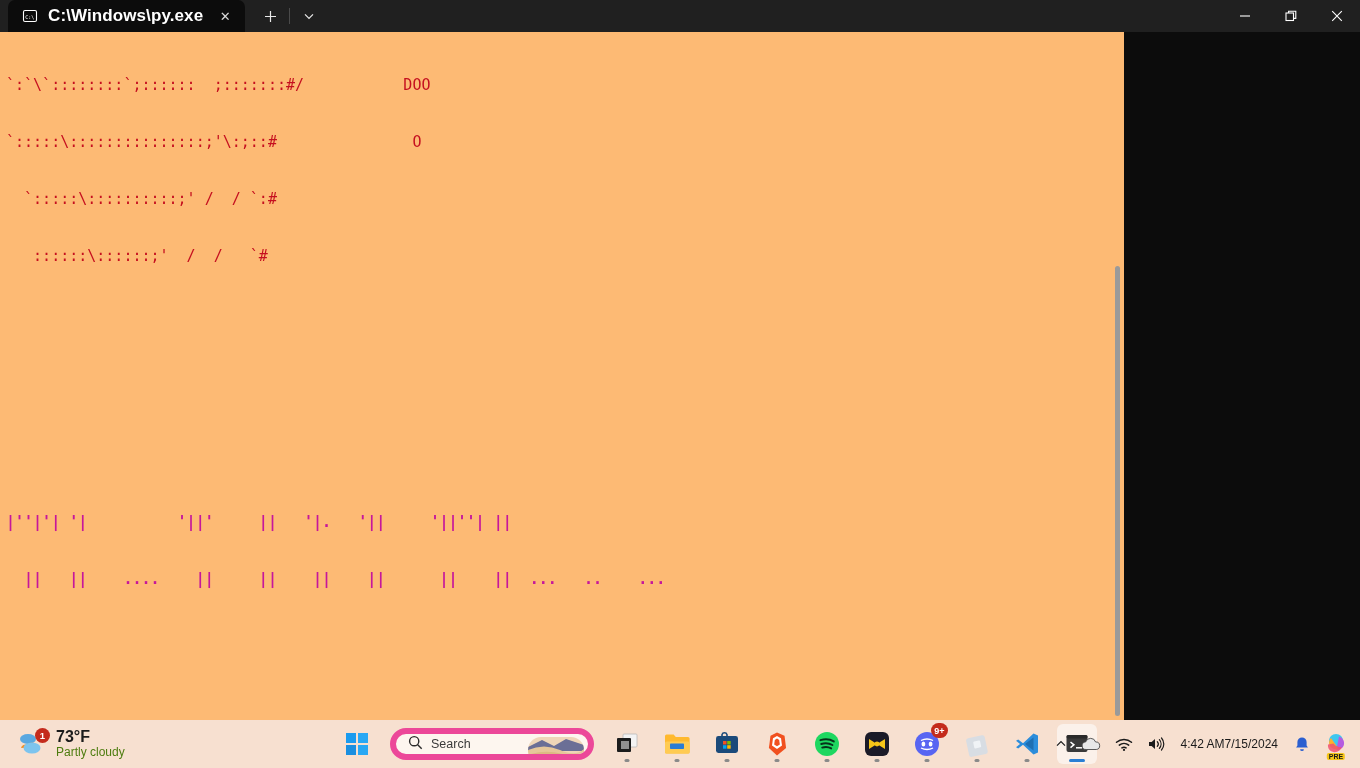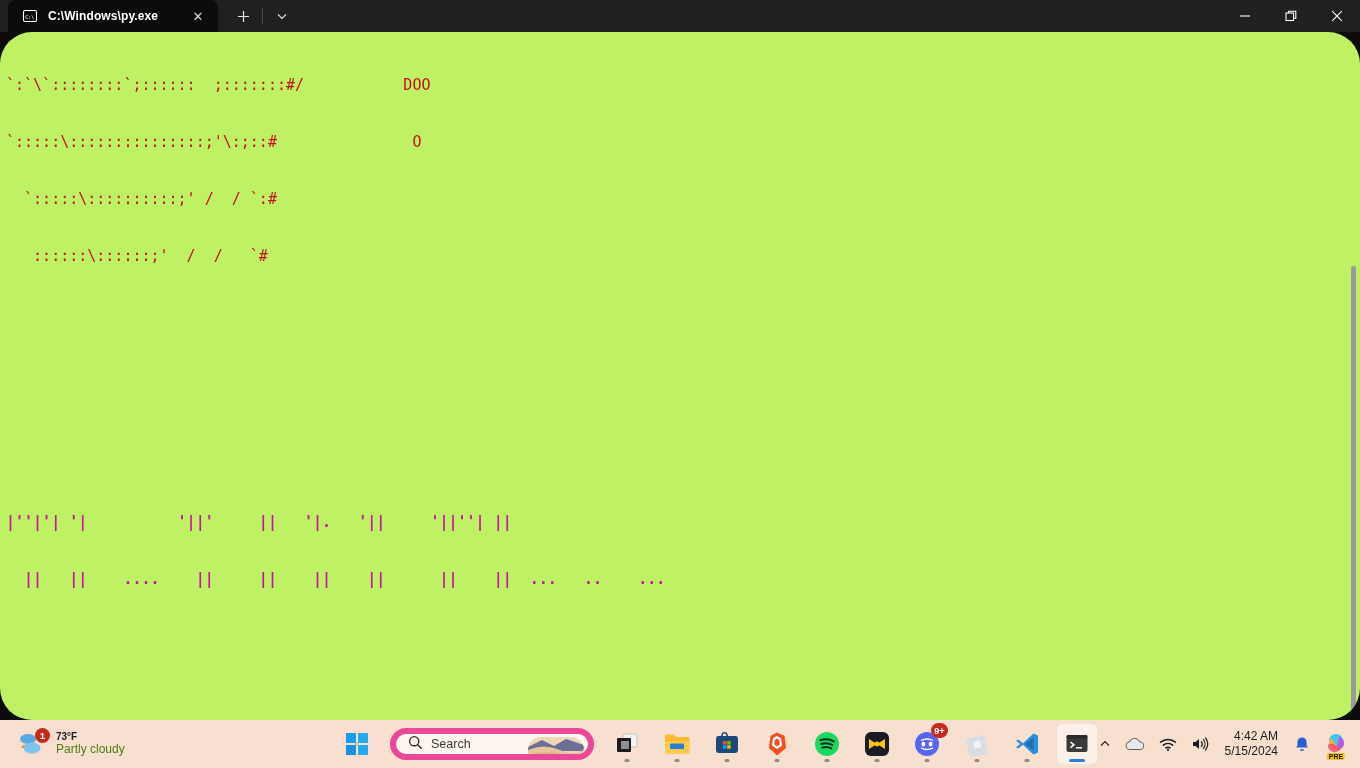--- a/index.html
+++ b/index.html
@@ -19,21 +19,21 @@
   .tab {
     height:32px; min-width:210px; max-width:240px;
     background:#0c0c0c;
     border-top-left-radius:7px; border-top-right-radius:7px;
     display:flex; align-items:center; gap:10px;
     padding:0 8px 0 14px; margin-left:8px;
     position:relative;
   }
   .tab-icon { width:16px; height:16px; flex:0 0 16px; }
   .tab-title {
-    flex:1 1 auto; color:#ffffff; font-size:12px;
+    flex:1 1 auto; color:#ffffff; font-size:17px;
     font-weight:bold; letter-spacing:.1px; white-space:nowrap;
     overflow:hidden; text-overflow:ellipsis;
   }
   .tab-close {
     width:24px; height:24px; flex:0 0 24px; border-radius:4px;
     display:flex; align-items:center; justify-content:center;
     color:#d8d8d8;
   }
   .tabbar-btn {
     width:30px; height:30px; margin-bottom:1px;
@@ -47,22 +47,22 @@
   #wincontrols {
     position:absolute; right:0; top:0; height:32px; display:flex;
   }
   .wc {
     width:46px; height:32px; display:flex;
     align-items:center; justify-content:center; color:#ffffff;
   }
 
   
   #terminal {
-    position:absolute; left:0; top:32px; width:1360px; height:688px;
-    background:#bef264; overflow:hidden;border-radius:32px;
+    position:absolute; left:0; top:32px; width:1124px; height:688px;
+    background:#fdba74; overflow:hidden;
   }
   #termtext {
     position:absolute; left:6px; top:6px;
     font-family:"DejaVu Sans Mono", "Liberation Mono", monospace;
     font-size:15px; line-height:19px;
     white-space:pre; letter-spacing:0px;
   }
   .art-red { color:#c50f1f; display:block; }
   .art-magenta { color:#c6179b; display:block; font-weight:bold; }
   .blank { display:block; height:19px; }
@@ -83,21 +83,21 @@
     display:flex; align-items:center;
   }
   
   #weather {
     position:absolute; left:8px; top:4px; height:40px;
     display:flex; align-items:center; gap:8px; padding:0 10px;
     border-radius:6px;
   }
   #weather-icon { position:relative; width:30px; height:26px; }
   .w-text { display:flex; flex-direction:column; line-height:1.15; }
-  .w-temp { font-size:10px; font-weight:bold; color:#1b1b1b; }
+  .w-temp { font-size:16px; font-weight:bold; color:#1b1b1b; }
   .w-cond { font-size:12px; color:#4d7c0f; }
   .w-badge {
     position:absolute; right:-2px; top:-3px;
     width:15px; height:15px; border-radius:50%;
     background:#c42b1c; color:#fff; font-size:9.5px; font-weight:bold;
     display:flex; align-items:center; justify-content:center;
   }
 
   
   #center {
@@ -136,21 +136,21 @@
   
   #tray {
     position:absolute; right:6px; top:0; height:48px;
     display:flex; align-items:center; gap:2px;
   }
   .tray-item {
     height:34px; display:flex; align-items:center; justify-content:center;
     padding:0 6px; border-radius:5px;
   }
   #clock {
-    display:flex; flex-direction:column; align-items:flex-end;
+    display:flex; align-items:flex-end;
     line-height:1.25; padding:0 8px; color:#1b1b1b;
   }
   .clk { font-size:12px; }
 </style>
 </head>
 <body>
 
 <div id="tabbar">
   <div class="tab">
     <span class="tab-icon">
@@ -395,21 +395,21 @@
       </svg>
     </div>
     <div class="tray-item">
       <svg width="18" height="16" viewBox="0 0 18 16">
         <path d="M2 6h2.6L8 3v10L4.6 10H2z" fill="#1b1b1b"></path>
         <path d="M10.3 5.6a3.6 3.6 0 010 4.8M12.4 3.7a6.5 6.5 0 010 8.6M14.5 2a9 9 0 010 12" stroke="#1b1b1b" stroke-width="1.2" fill="none" stroke-linecap="round"></path>
       </svg>
     </div>
     <div id="clock">
       <span class="clk">4:42 AM</span>
-      <span class="clk">5/15/2024</span>
+      <span class="clk">7/15/2024</span>
     </div>
     <div class="tray-item">
       <svg width="16" height="17" viewBox="0 0 16 17">
         <path d="M8 1.5a4.6 4.6 0 014.6 4.6v3.3l1.3 2.1H2.1l1.3-2.1V6.1A4.6 4.6 0 018 1.5z" fill="#2b5fd0"></path>
         <path d="M6.1 13.2a1.9 1.9 0 003.8 0z" fill="#2b5fd0"></path>
       </svg>
     </div>
     <div class="tray-item" style="position:relative;">
       <svg width="24" height="24" viewBox="0 0 24 24">
         <path d="M12 2c4 0 7 3 7 7s-3 7-7 7-7-3-7-7 3-7 7-7z" fill="#3fc7ef"></path>

